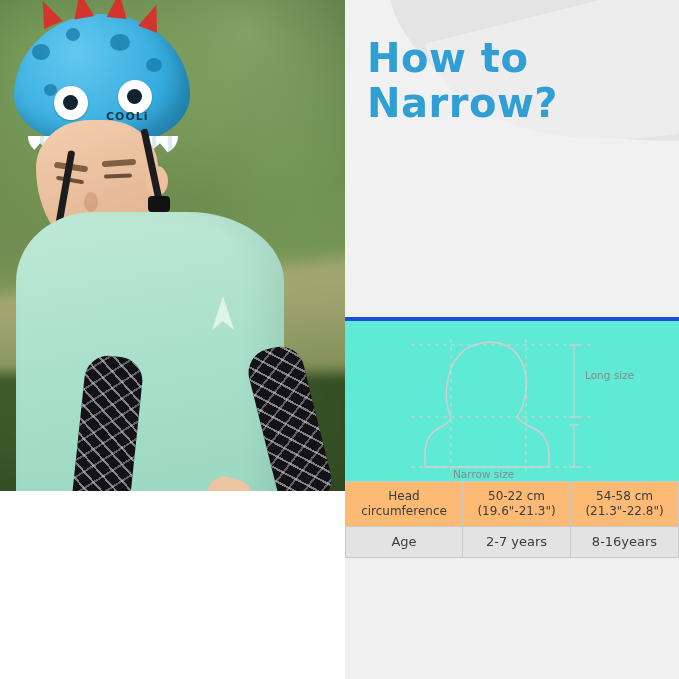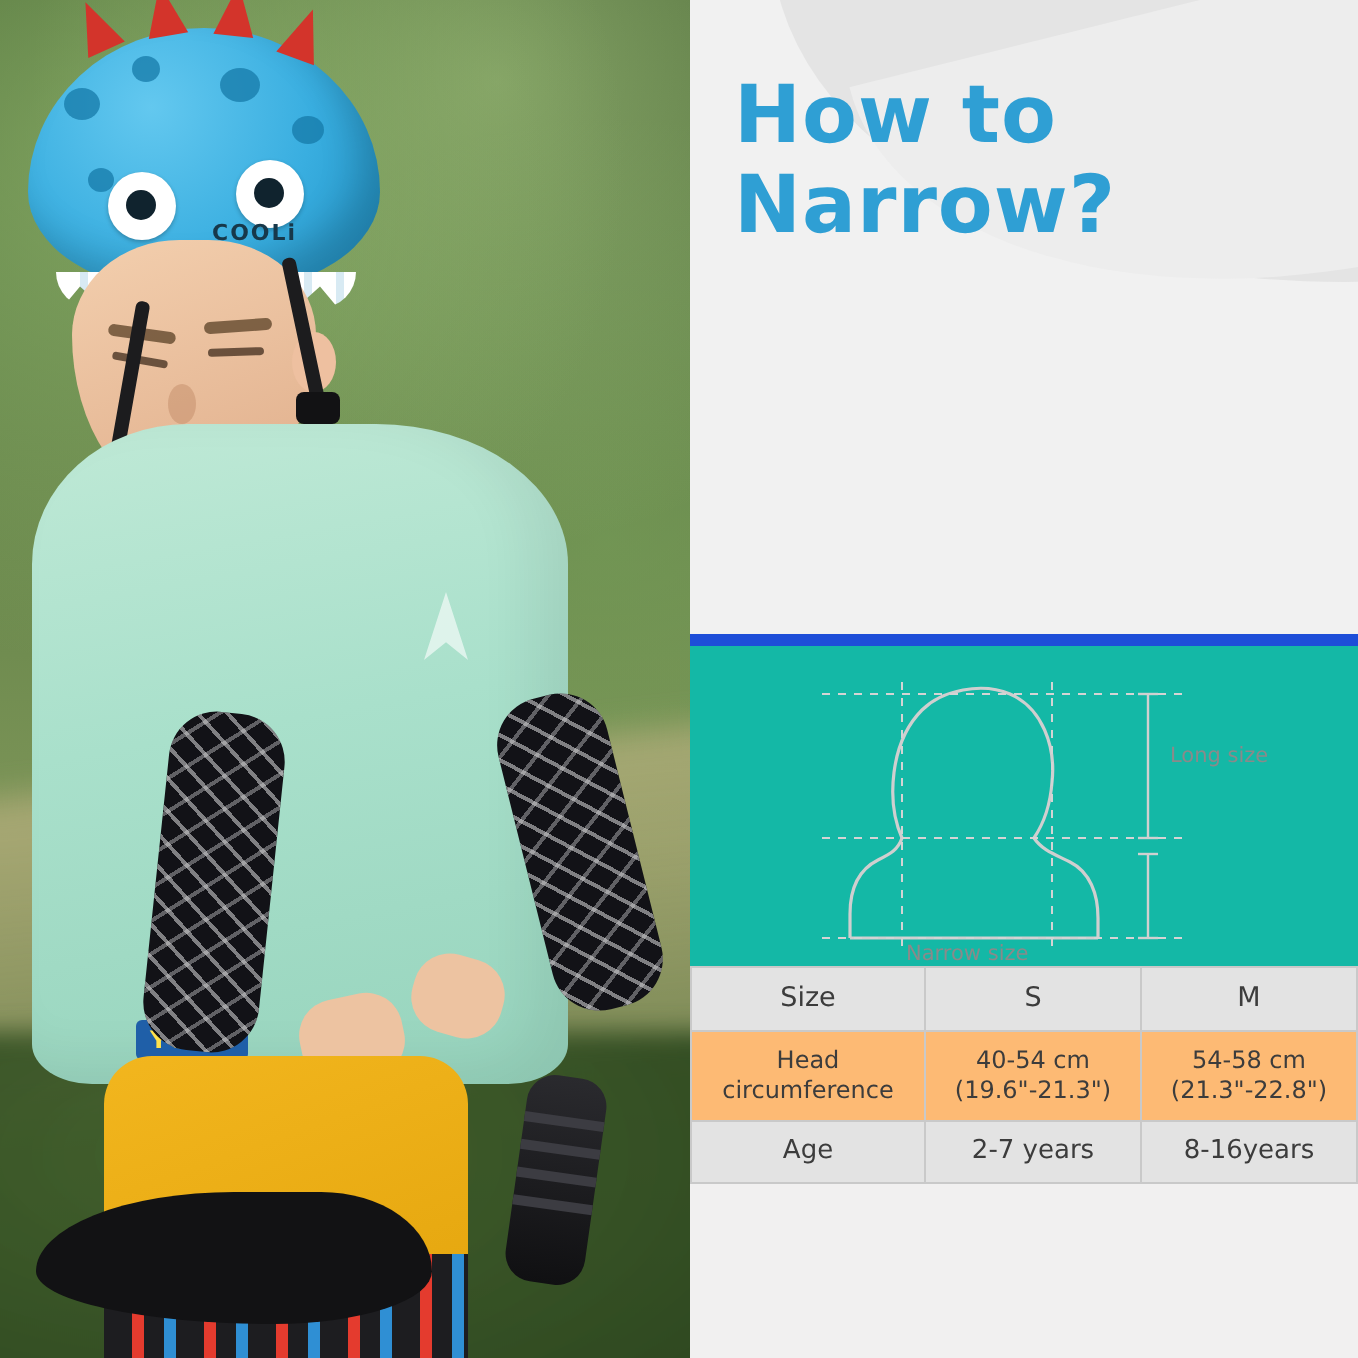--- a/index.html
+++ b/index.html
@@ -16,21 +16,21 @@
     height: 679px;
     overflow: hidden;
     background: #ffffff;
   }
 
   
   .photo {
     position: absolute;
     left: 0; top: 0;
     width: 345px;
-    height: 679px;
+    height: 491px;
     overflow: hidden;
     background: #4e6b3c;
   }
   .photo .bg-trees {
     position: absolute; inset: 0;
     background:
       radial-gradient(circle at 18% 12%, rgba(160,200,120,.55), rgba(0,0,0,0) 38%),
       radial-gradient(circle at 72% 6%, rgba(190,220,150,.45), rgba(0,0,0,0) 34%),
       radial-gradient(circle at 88% 40%, rgba(120,160,90,.55), rgba(0,0,0,0) 42%),
       linear-gradient(180deg, #4d6b38 0%, #5c7b44 22%, #6d8a4e 45%, #7d9558 62%, #6f8a4c 78%, #5a7340 100%);
@@ -237,22 +237,22 @@
     font-family: "DejaVu Sans Mono", monospace;
     font-size: 13.2px;
     line-height: 1.42;
     white-space: pre-wrap;
   }
 
   
   .diagram {
     position: relative;
     height: 160px;
-    background: #14b8a6;
-    border-top: 6px solid #1d4ed8;
+    background: #5eead4;
+    border-top: 4px solid #1d4ed8;
   }
   .diagram svg { position:absolute; left:0; top:0; }
 
   
   .sizetable {
     border-collapse: collapse;
     width: 334px;
     table-layout: fixed;
     font-family: "DejaVu Sans", sans-serif;
   }
@@ -368,32 +368,27 @@
           <path d="M224 104 L234 104"></path>
           <path d="M224 146 L234 146"></path>
         </g>
         <text x="240" y="58" font-family="DejaVu Sans, sans-serif" font-size="10.5" fill="#8a8a8a">Long size</text>
         <text x="108" y="157" font-family="DejaVu Sans, sans-serif" font-size="10.5" fill="#8a8a8a">Narrow size</text>
       </svg>
     </div>
 
     <table class="sizetable">
       <tbody>
-        <tr class="shade">
-          <td class="col1 hd">Size</td>
-          <td class="hd">S</td>
-          <td class="hd">M</td>
-        </tr>
         <tr class="plain">
           <td class="col1">
             <span class="sub">Head</span>
             <span class="sub">circumference</span>
           </td>
           <td>
-            <span class="sub">40-54 cm</span>
+            <span class="sub">50-22 cm</span>
             <span class="sub">(19.6"-21.3")</span>
           </td>
           <td>
             <span class="sub">54-58 cm</span>
             <span class="sub">(21.3"-22.8")</span>
           </td>
         </tr>
         <tr class="shade">
           <td class="col1">Age</td>
           <td>2-7 years</td>

